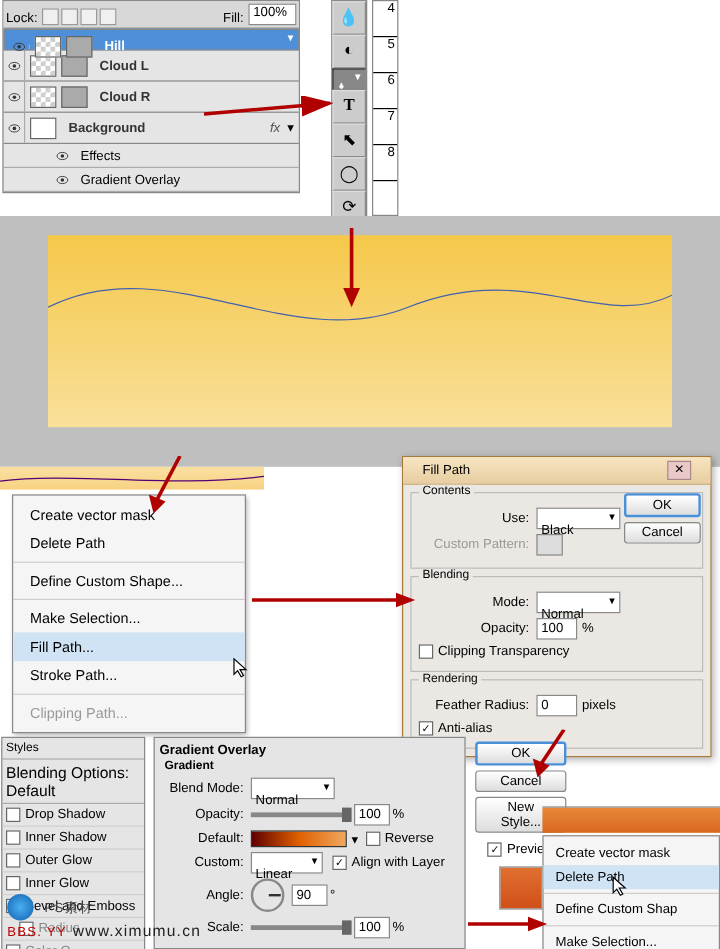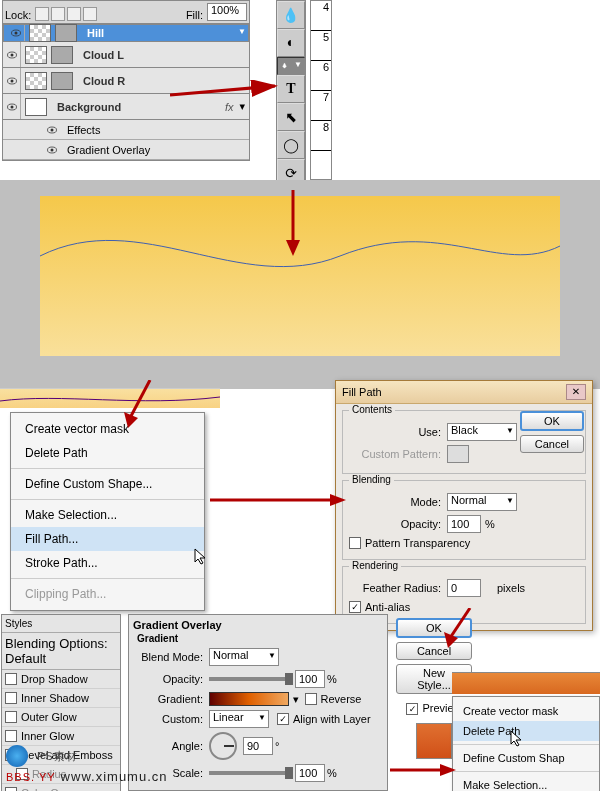--- a/index.html
+++ b/index.html
@@ -41,28 +41,28 @@
 .ctx{position:absolute;border:1px solid #888;background:#f5f5f5;box-shadow:2px 2px 4px rgba(0,0,0,.3);padding:4px 0}
 .ctx .mi{padding:5px 14px;font-size:12px;white-space:nowrap}
 .ctx .mi.hl{background:#cfe3f5}
 .ctx .sep{border-top:1px solid #ccc;margin:3px 0}
 .ctx.main{left:10px;top:412px;width:195px}
 .ctx.mini{left:452px;top:696px;width:148px;font-size:11px}
 .ctx.mini .mi{padding:4px 10px;font-size:11px}
 
 
 .dlg{position:absolute;border:1px solid #a57a3a;background:#ebe8e4;box-shadow:2px 2px 6px rgba(0,0,0,.3)}
-.tbar{background:linear-gradient(#f6e5c1,#e8cda0);padding:3px 6px;display:flex;align-items:center;font-size:11px;border-bottom:1px solid #c9a86e}
+.tbar{background:linear-gradient(#f6e5c1,#e8cda0);padding:3px 16px;display:flex;align-items:center;font-size:11px;border-bottom:1px solid #c9a86e}
 .tbar .x{margin-left:auto;width:20px;height:16px;border:1px solid #a88;background:#e9c8c8;text-align:center;font-size:10px;line-height:14px}
 .group{border:1px solid #bbb;margin:6px;padding:8px 6px 6px;position:relative}
 .group .gl{position:absolute;top:-7px;left:6px;background:#ebe8e4;padding:0 3px;font-size:10px}
 .row{display:flex;align-items:center;margin:4px 0;font-size:11px}
 .row label{width:92px;text-align:right;margin-right:6px}
 .inp{border:1px solid #888;background:#fff;padding:0 3px;height:18px;font-size:11px}
-.sel{border:1px solid #888;background:#fff;height:18px;font-size:11px;padding:0 16px 0 3px;position:relative}
+.sel{border:1px solid #888;background:#fff;height:18px;font-size:11px;padding:12px 16px 0 3px;position:relative}
 .sel::after{content:"▼";position:absolute;right:2px;top:2px;font-size:8px}
 .btn{border:1px solid #888;background:linear-gradient(#fff,#ddd);padding:2px 14px;border-radius:3px;font-size:11px;margin:2px}
 .btn.def{border:2px solid #4a90d9}
 .cb{width:12px;height:12px;border:1px solid #666;background:#fff;display:inline-block;margin-right:4px;text-align:center;line-height:10px;font-size:9px}
 
 .fillpath{left:335px;top:380px;width:258px}
 .fillpath .btns{position:absolute;right:6px;top:28px;display:flex;flex-direction:column}
 
 
 .styles{position:absolute;left:1px;top:614px;width:120px;border:1px solid #888;background:#e5e5e5}
@@ -265,29 +265,29 @@
             <label>Mode:</label>
             <div class="sel" style="width:70px">Normal</div>
           </div>
         <div class="row">
             <label>Opacity:</label>
             <input class="inp" style="width: 34px;" value="100">
             <span style="margin-left:4px">%</span>
           </div>
         <div class="row">
             <span class="cb"></span>
-            <span>Pattern Transparency</span>
+            <span>Clipping Transparency</span>
           </div>
       </div>
       <div class="group">
         <span class="gl">Rendering</span>
         <div class="row">
             <label>Feather Radius:</label>
             <input class="inp" style="width: 34px;" value="0">
-            <span style="margin-left:16px">pixels</span>
+            <span style="margin-left:4px">pixels</span>
           </div>
         <div class="row">
             <span class="cb">✓</span>
             <span>Anti-alias</span>
           </div>
       </div>
     </div>
   </div>
   <div class="btns">
     <button class="btn def">OK</button>
@@ -337,21 +337,21 @@
     </div>
   <div class="row">
       <label>Opacity:</label>
       <div style="width:80px;height:4px;background:#888;position:relative">
         <div style="position:absolute;right:-4px;top:-4px;width:8px;height:12px;background:#666"></div>
       </div>
       <input class="inp" style="width: 30px; margin-left: 6px;" value="100">
       <span style="margin-left:2px">%</span>
     </div>
   <div class="row">
-      <label>Gradient:</label>
+      <label>Default:</label>
       <div class="grad"></div>
       <span style="margin-left:4px">▾</span>
       <span class="cb" style="margin-left:6px"></span>
       <span>Reverse</span>
     </div>
   <div class="row">
       <label>Custom:</label>
       <div class="sel" style="width:60px">Linear</div>
       <span class="cb" style="margin-left:8px">✓</span>
       <span>Align with Layer</span>

